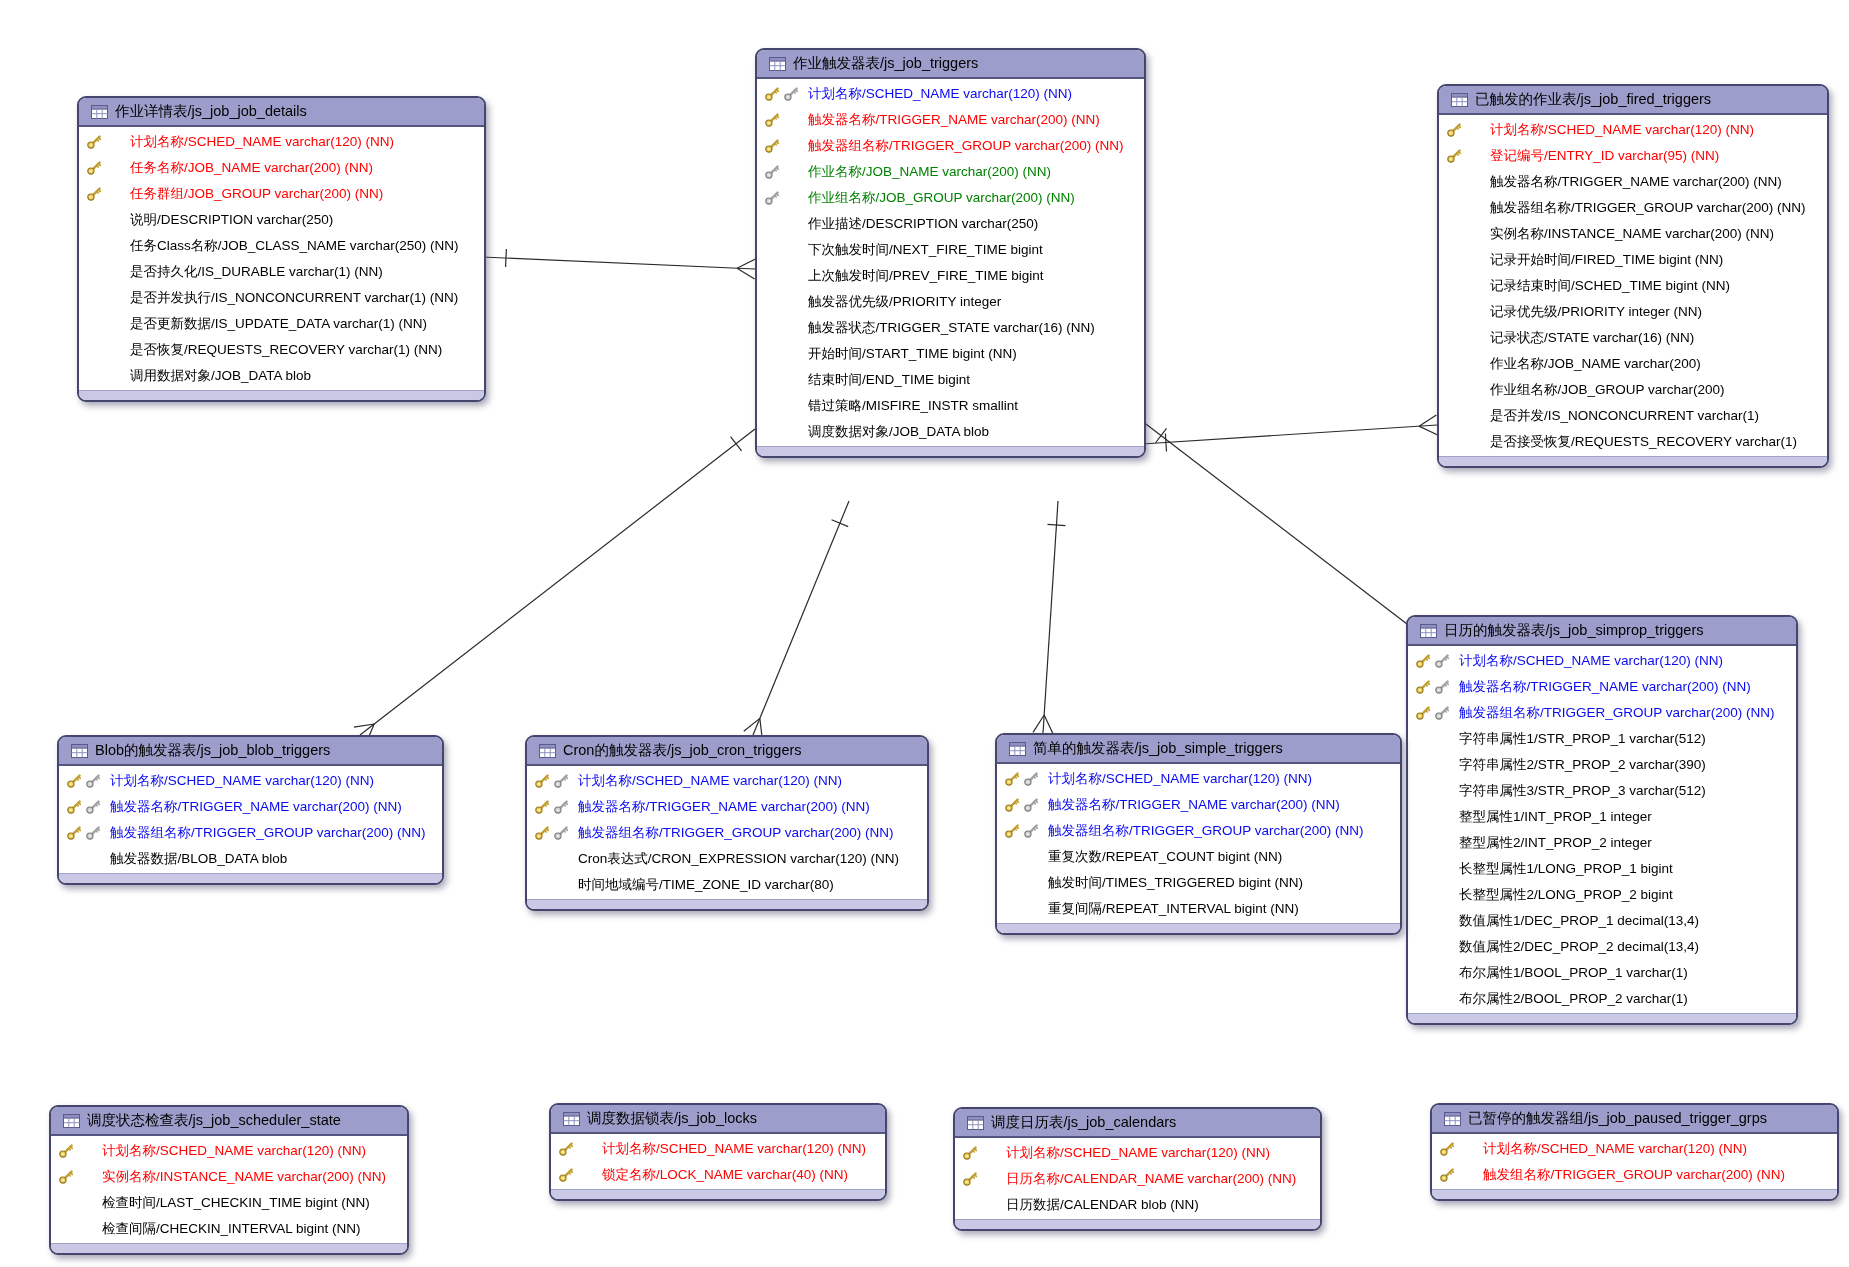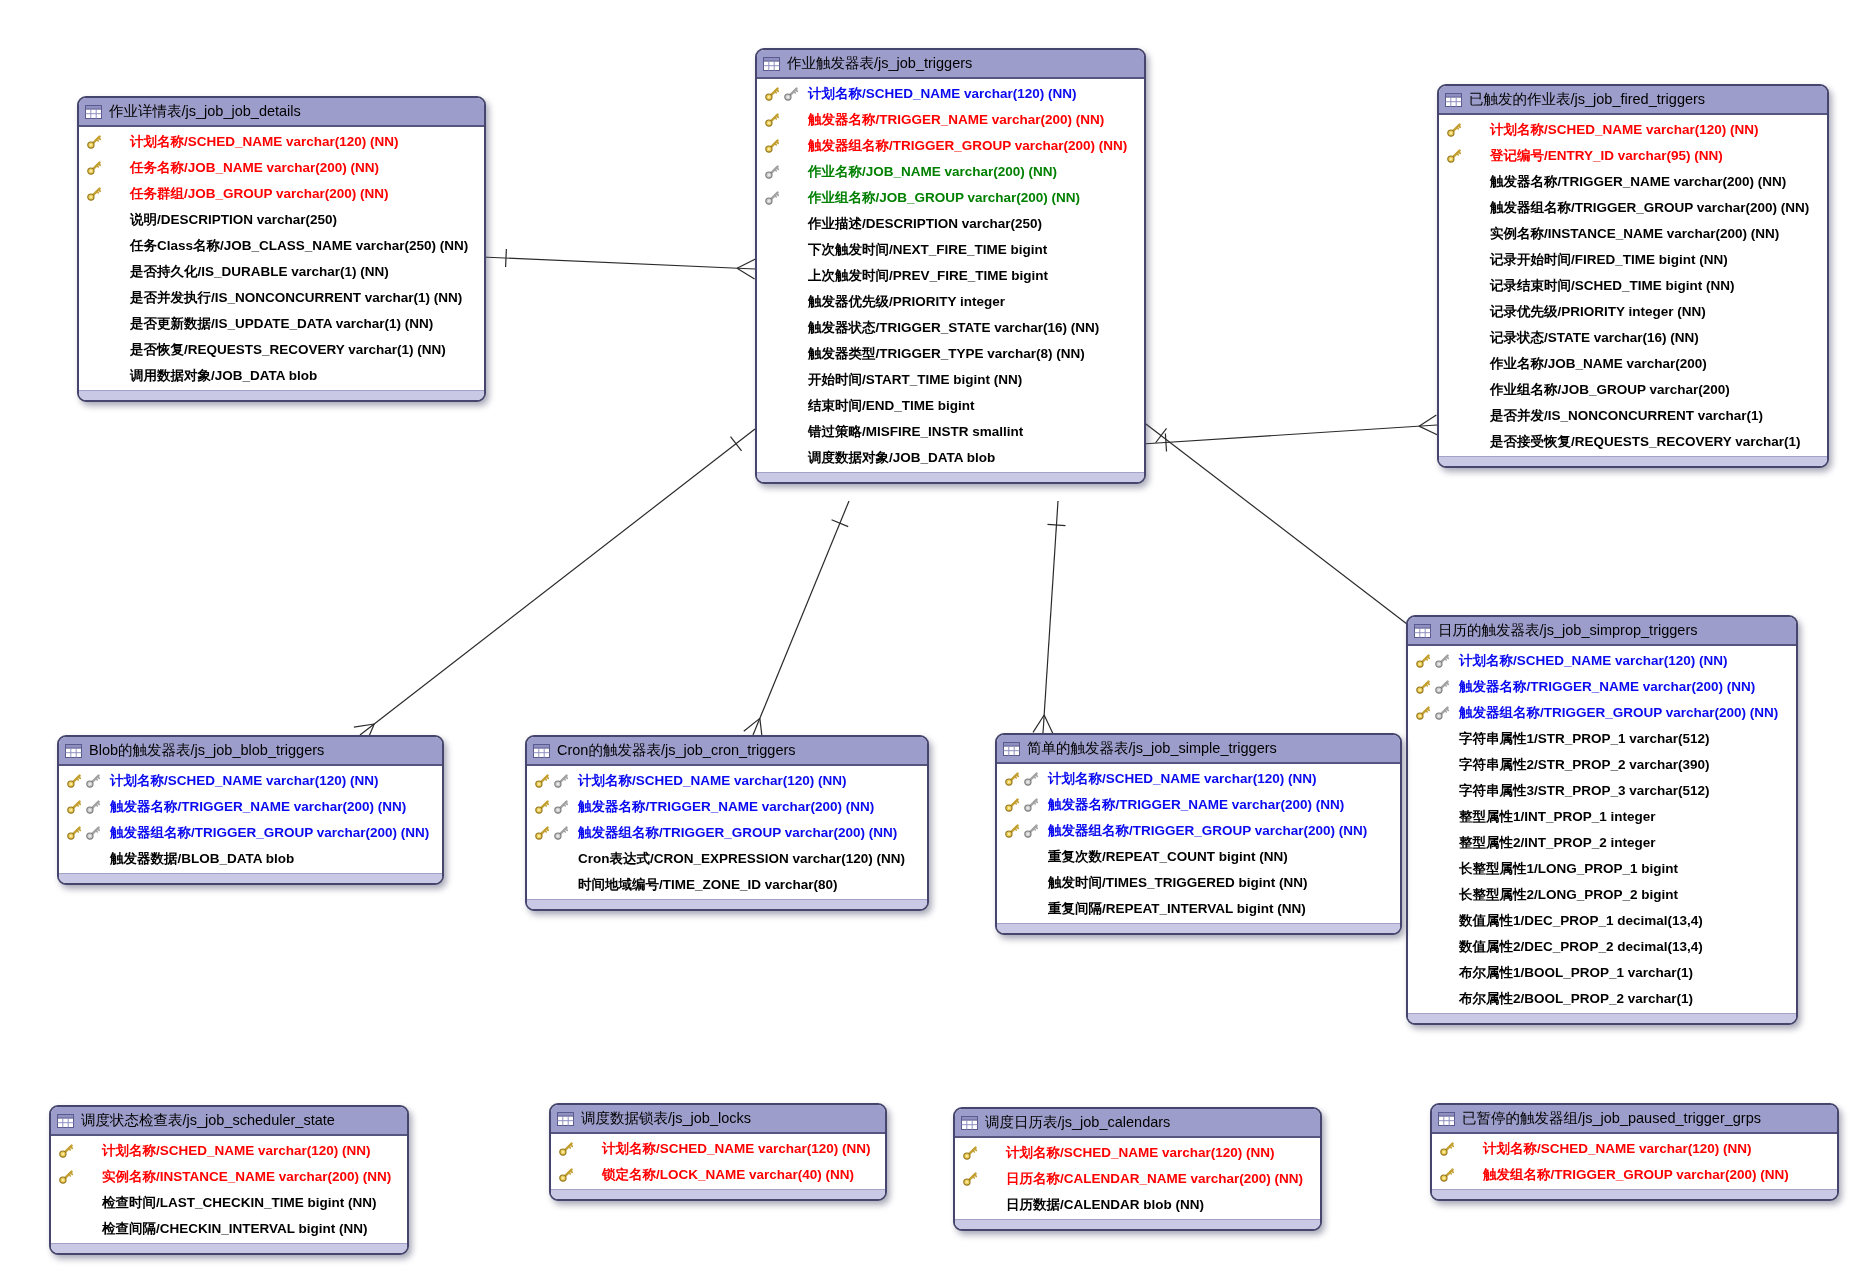--- a/index.html
+++ b/index.html
@@ -12,26 +12,26 @@
     border:2px solid var(--border,#45456d);
     border-radius:9px;
     box-shadow:3px 4px 6px rgba(70,70,105,.45);
     overflow:hidden;
   }
   .t-header{
     height:27px;
     background:var(--header-bg,#9d9dcb);
     border-bottom:2px solid #55557f;
     display:flex;align-items:center;
-    padding:0 6px;
+    padding:0 12px;
     font-size:14.5px;color:#000;
     white-space:nowrap;
   }
   .t-header .ticon{margin-right:7px;flex:0 0 auto;}
-  .t-body{background:#ffffff;padding:2px 0 1px 0;font-weight:bold;}
+  .t-body{background:#ffffff;padding:2px 0 1px 0;}
   .t-row{
     position:relative;height:26px;line-height:26px;
     white-space:nowrap;font-size:13.5px;
     padding-left:51px;
   }
   .t-row .keys{position:absolute;left:7px;top:5px;display:flex;gap:3px;}
   .c-pk{color:var(--pk-text,#ff0000);}
   .c-pkfk{color:var(--pkfk-text,#0a0af0);}
   .c-fk{color:var(--fk-text,#008000);}
   .c-plain{color:var(--plain-text,#000000);}
@@ -248,24 +248,20 @@
           <div class="t-row">
        <span class="keys"></span>
        <span class="col-text c-plain">触发器优先级/PRIORITY integer</span>
      </div>
           <div class="t-row">
        <span class="keys"></span>
        <span class="col-text c-plain">触发器状态/TRIGGER_STATE varchar(16) (NN)</span>
      </div>
           <div class="t-row">
        <span class="keys"></span>
-       <span class="col-text c-plain">触发器类型/TRIGGER_TYPE varchar(8) (NN)</span>
-     </div>
-          <div class="t-row">
-       <span class="keys"></span>
        <span class="col-text c-plain">开始时间/START_TIME bigint (NN)</span>
      </div>
           <div class="t-row">
        <span class="keys"></span>
        <span class="col-text c-plain">结束时间/END_TIME bigint</span>
      </div>
           <div class="t-row">
        <span class="keys"></span>
        <span class="col-text c-plain">错过策略/MISFIRE_INSTR smallint</span>
      </div>

